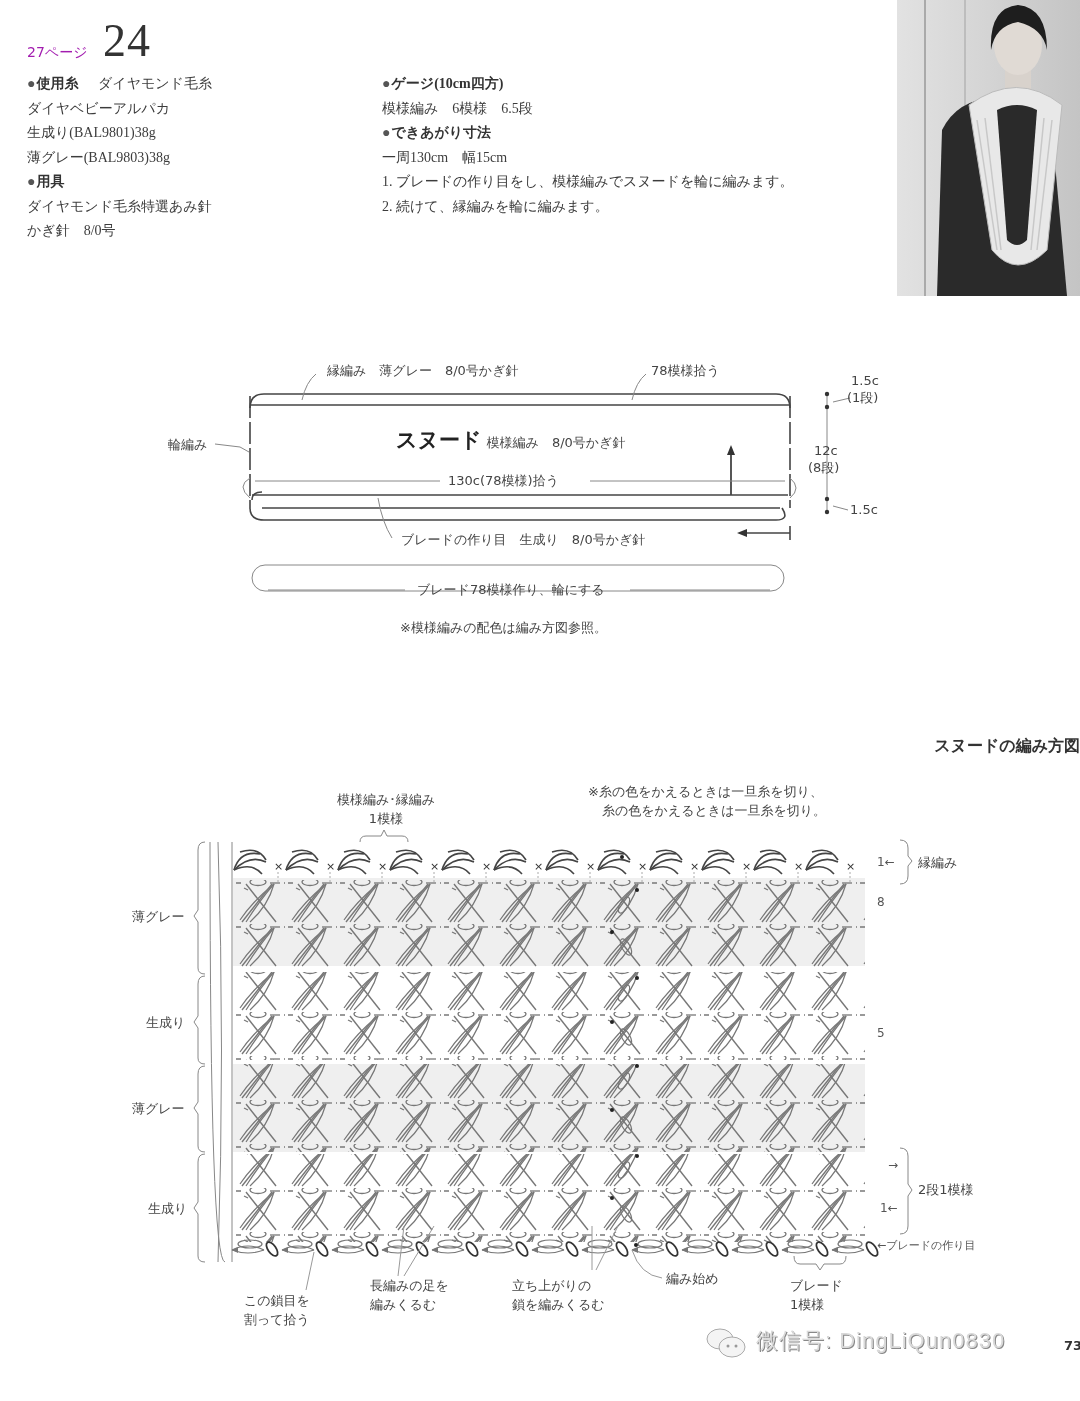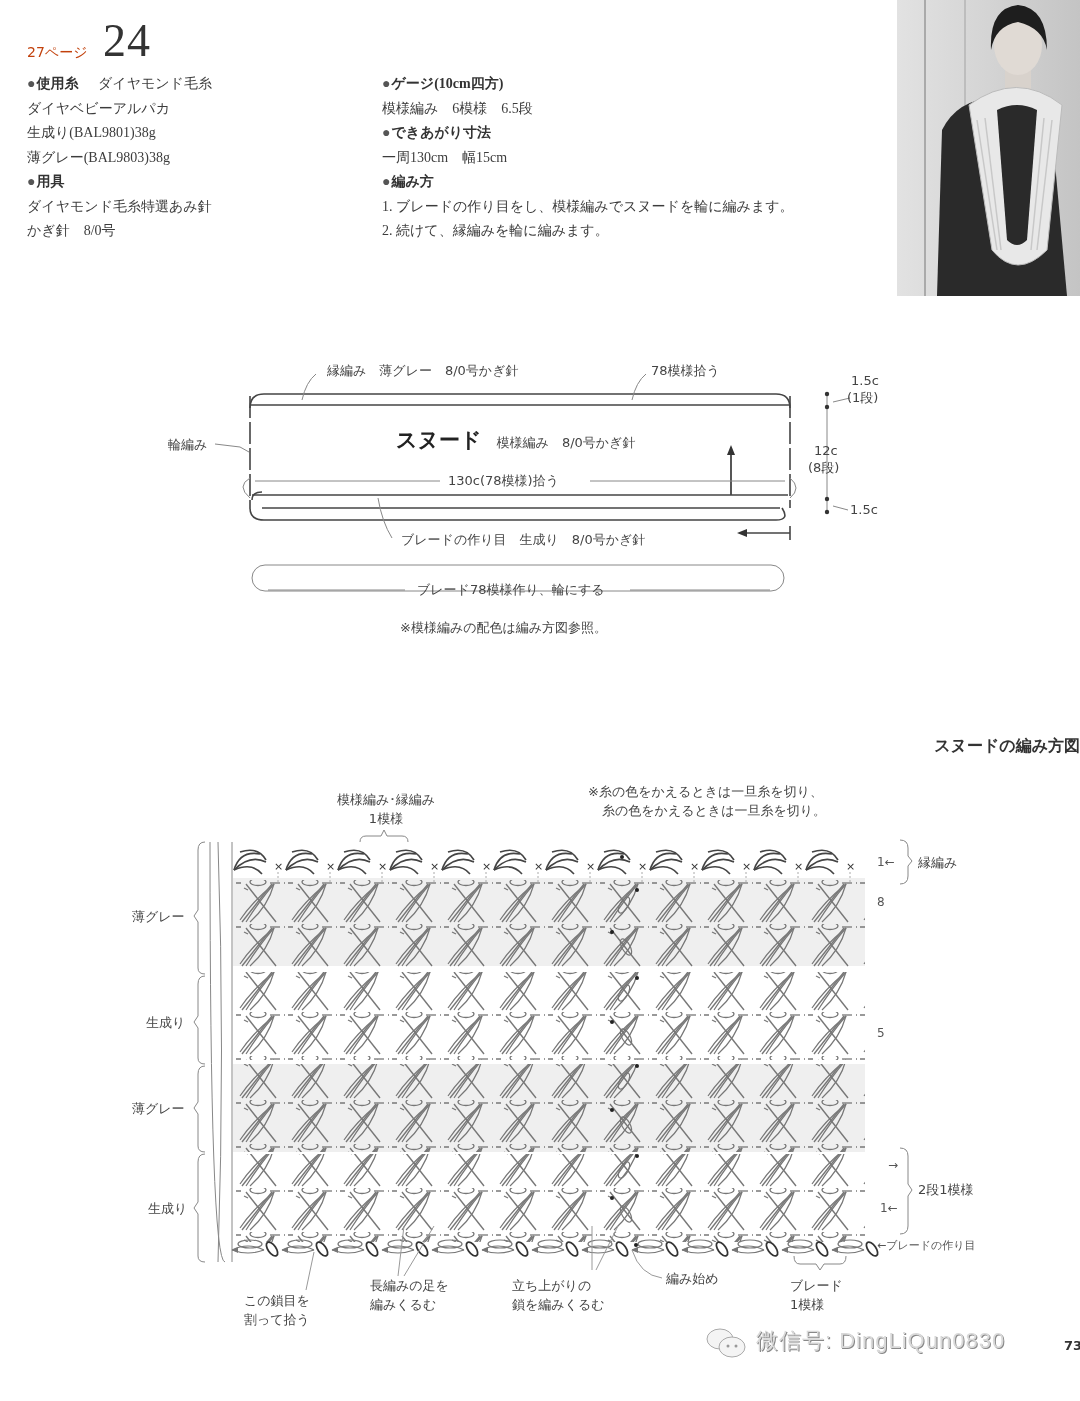--- a/index.html
+++ b/index.html
@@ -2,21 +2,21 @@
 <html><head>
 <meta charset="utf-8">
 <style>
   html, body { margin:0; padding:0; background:#ffffff; }
   body { width:1080px; height:1401px; position:relative; overflow:hidden;
          font-family:"DejaVu Sans", "Liberation Sans", sans-serif; color:#3a3a3a; }
   .abs { position:absolute; }
   .serif { font-family:Liberation Serif, serif; }
 
   
-  .page-ref { left:27px; top:44px; font-size:14px; color:#c2410c; }
+  .page-ref { left:27px; top:44px; font-size:14px; color:#a21caf; }
   .pattern-no { left:103px; top:14px; font-size:46px; color:#333; font-family:"Liberation Serif","DejaVu Serif",serif; letter-spacing:1px; }
   .spec { font-size:14px; line-height:24.5px; color:#3c3c3c; }
   .spec .h { font-weight:bold; color:#333; }
   .spec .h::before { content:"●"; color:#555; margin-right:1px; }
   .col1 { left:27px; top:72px; width:330px; }
   .col2 { left:382px; top:72px; width:480px; }
 
   .photo { left:897px; top:0px; width:183px; height:296px; background:#cfcfcf; overflow:hidden; }
 
   
@@ -47,21 +47,20 @@
   <div class="h">用具</div>
   <div>ダイヤモンド毛糸特選あみ針</div>
   <div>かぎ針　8/0号</div>
 </div>
 
 <div class="abs spec col2 serif">
   <div class="h">ゲージ(10cm四方)</div>
   <div>模様編み　6模様　6.5段</div>
   <div class="h">できあがり寸法</div>
   <div>一周130cm　幅15cm</div>
-  <div class="h">編み方</div>
   <div>1. ブレードの作り目をし、模様編みでスヌードを輪に編みます。</div>
   <div>2. 続けて、縁編みを輪に編みます。</div>
 </div>
 
 <div class="abs photo">
   <svg width="183" height="296" viewBox="0 0 183 296">
     <defs>
       <linearGradient id="wall" x1="0" x2="1" y1="0" y2="0">
         <stop offset="0" stop-color="#e2e2e2"></stop>
           <stop offset="0.5" stop-color="#d4d4d4"></stop>
@@ -133,21 +132,21 @@
     <circle cx="827" cy="499" r="2.2"></circle>
       <circle cx="827" cy="512" r="2.2"></circle>
   </g>
 </svg>
 
 <div class="abs lbl" style="left:327px;top:362px">縁編み　薄グレー　8/0号かぎ針</div>
 <div class="abs lbl" style="left:651px;top:362px">78模様拾う</div>
 <div class="abs lbl" style="left:168px;top:436px">輪編み</div>
 <div class="abs" style="left:396px;top:426px">
   <span class="lbl-bold">スヌード</span>
-  <span class="lbl" style="margin-left:10px">模様編み　8/0号かぎ針</span>
+  <span class="lbl" style="">模様編み　8/0号かぎ針</span>
 </div>
 <div class="abs lbl" style="left:448px;top:472px">130c(78模様)拾う</div>
 <div class="abs lbl" style="left:401px;top:531px">ブレードの作り目　生成り　8/0号かぎ針</div>
 <div class="abs lbl" style="left:417px;top:581px">ブレード78模様作り、輪にする</div>
 <div class="abs lbl" style="left:400px;top:619px">※模様編みの配色は編み方図参照。</div>
 
 <div class="abs lbl" style="left:851px;top:373px">1.5c</div>
 <div class="abs lbl" style="left:847px;top:389px">(1段)</div>
 <div class="abs lbl" style="left:814px;top:443px">12c</div>
 <div class="abs lbl" style="left:808px;top:459px">(8段)</div>

